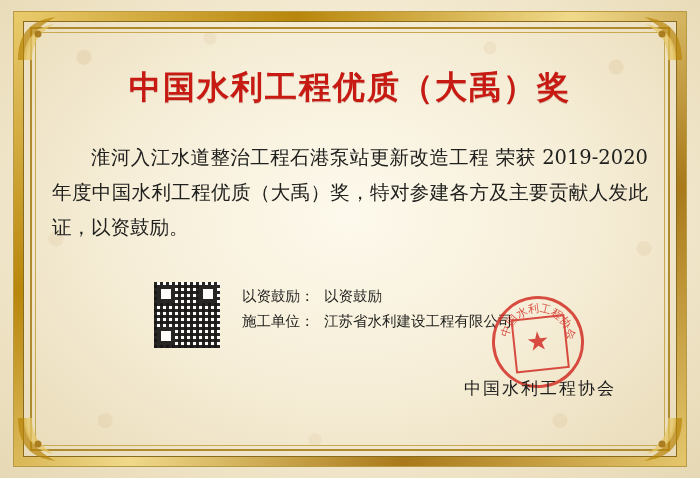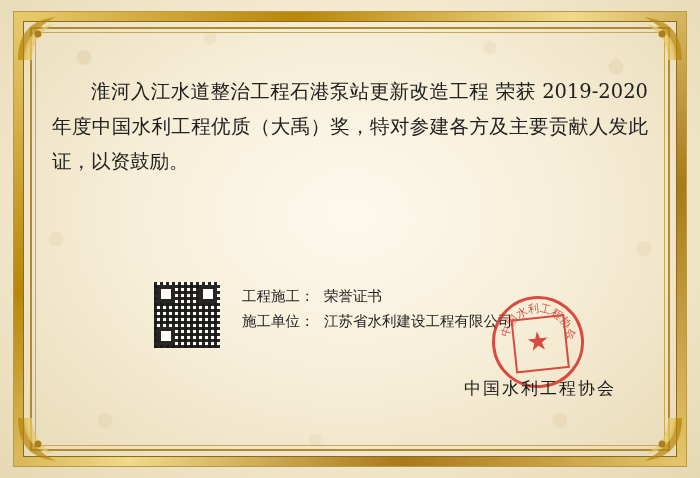--- a/index.html
+++ b/index.html
@@ -162,30 +162,31 @@
     <circle cx="22" cy="20" r="3.5" fill="#a9791a"></circle>
   </svg>
   <svg class="corner br" viewBox="0 0 58 48">
     <path d="M2 46 C2 20 14 6 40 3 C26 10 12 20 10 46 Z" fill="#b8860b" opacity=".75"></path>
     <path d="M8 46 C8 26 18 14 38 10 C24 18 16 28 16 46 Z" fill="#e6c766" opacity=".8"></path>
     <circle cx="22" cy="20" r="3.5" fill="#a9791a"></circle>
   </svg>
 
   <div class="content">
 
+    <div class="title1">中国水利工程优质（大禹）奖</div>
 
     <div class="body-text">淮河入江水道整治工程石港泵站更新改造工程 荣获 2019-2020 年度中国水利工程优质（大禹）奖，特对参建各方及主要贡献人发此证，以资鼓励。</div>
 
     <div class="qr">
         <span class="qr-b"></span>
       </div>
 
     <div class="details">
       <div class="detail-row">
-        <span class="detail-label">工程施工：</span><span>荣誉证书</span>
+        <span class="detail-label">以资鼓励：</span><span>以资鼓励</span>
       </div>
       <div class="detail-row">
         <span class="detail-label">施工单位：</span><span>江苏省水利建设工程有限公司</span>
       </div>
     </div>
 
     <div class="seal">
       <div class="inner-sq"></div>
       <div class="star">★</div>
       <svg class="arc-text" viewBox="0 0 86 86">

